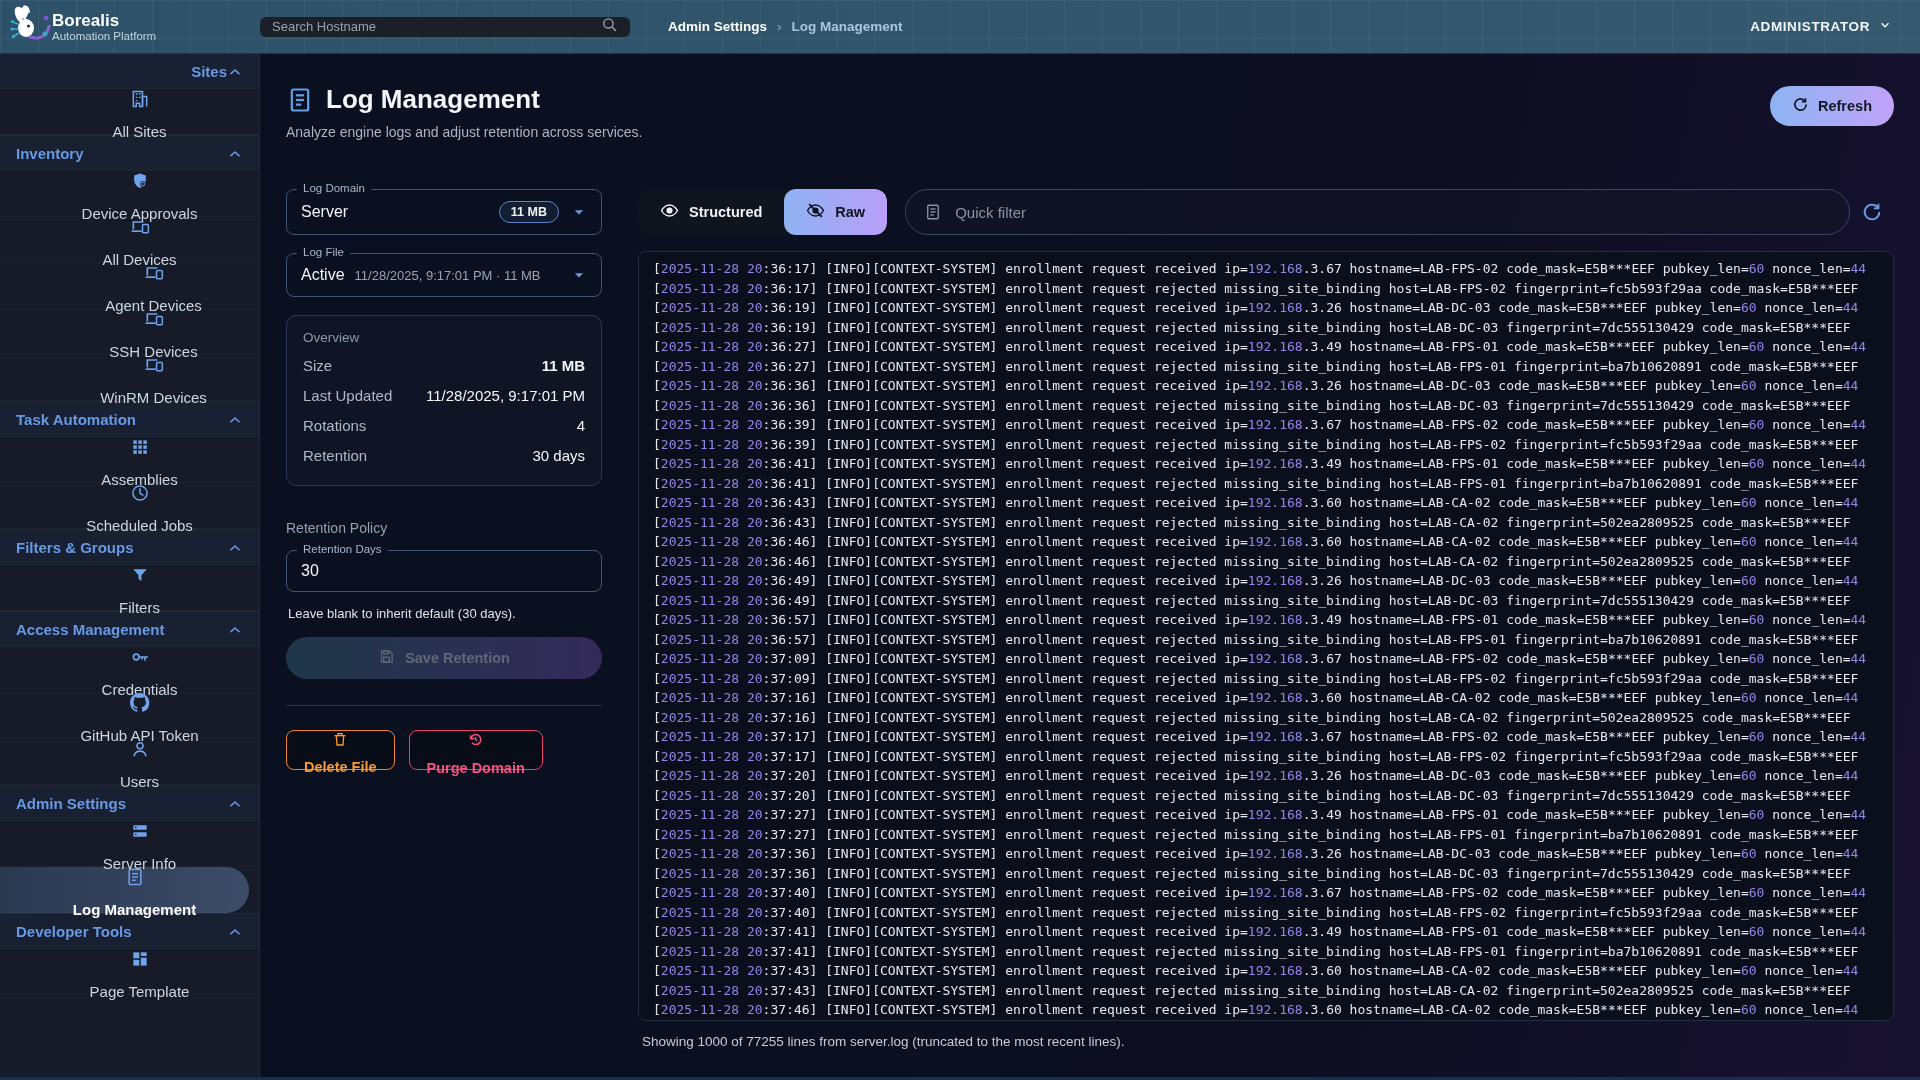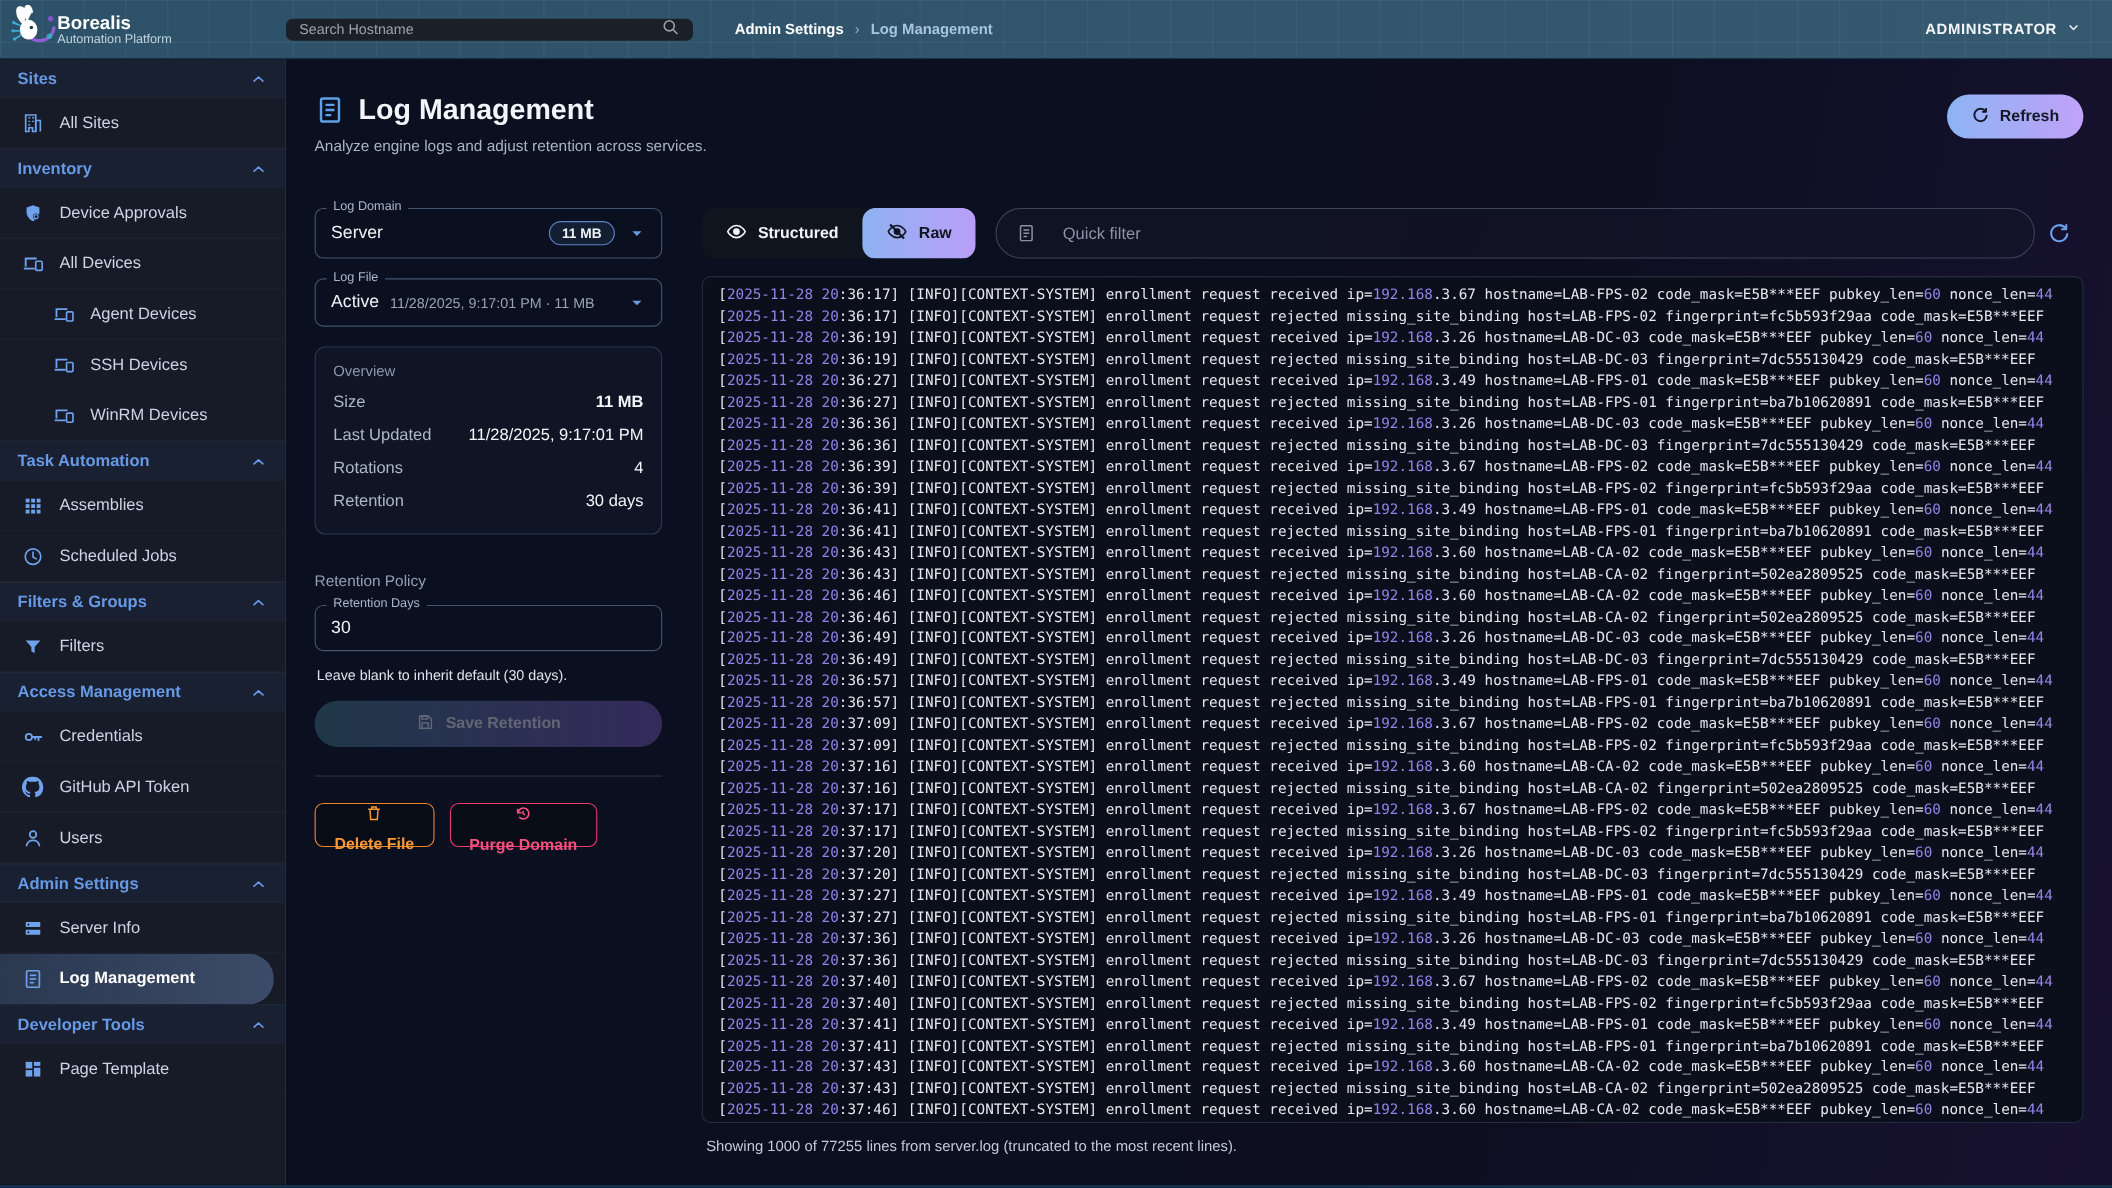--- a/index.html
+++ b/index.html
@@ -37,25 +37,25 @@
   
   .layout{ display:flex; height:1023px; }
 
   
   .sidebar{ width:260px; background:#161b27; border-right:1px solid #232b3c; overflow:hidden; }
   .sec-header{
     display:flex; align-items:center; justify-content:space-between;
     padding:9px 16px 8px 16px; border-top:1px solid #222a3a; border-bottom:1px solid #1d2433;
     background:#192031; cursor:pointer;
   }
-  .sec-header:first-child{ border-top:none; }
+  .sec-header:first-child{ border-top:none;justify-content:flex-end; }
   .sec-label{ color:#679ae6; font-weight:bold; font-size:15px; }
   .side-item{
     height:46px; display:flex; align-items:center; gap:14px; padding-left:20px;
-    color:#ccd5e2; font-size:15px; cursor:pointer; border-bottom:1px solid rgba(255,255,255,0.03);
+    color:#ccd5e2; font-size:15px; cursor:pointer; border-bottom:1px solid rgba(255,255,255,0.03);flex-direction:column;
   }
   .side-item.indent{ padding-left:48px; }
   .side-item .ico{ display:flex; color:#6fa2ec; }
   .side-item.active{
     background:linear-gradient(90deg,#2a3850,#3c4b67);
     border-radius:0 23px 23px 0; margin-right:10px; color:#ffffff; font-weight:bold;
   }
 
   
   .main{ flex:1; position:relative; padding:0 26px;
@@ -127,21 +127,21 @@
 
   
   .log-col{ flex:1; margin-left:36px; display:flex; flex-direction:column; }
   .toolbar{ display:flex; align-items:center; height:46px; margin-bottom:16px; }
   .tab-group{ display:flex; height:46px; border-radius:12px; overflow:hidden; background:#10141f; }
   .tab{ padding:0 22px; display:flex; align-items:center; gap:10px; font-weight:bold; font-size:14.5px; cursor:pointer; }
   .tab.inactive{ color:#f0f3f7; }
   .tab.active{ background:linear-gradient(90deg,#8eb2f2,#b99ef8); color:#10141f; border-radius:12px; }
   .filter{
     flex:1; height:46px; margin-left:18px; border:1px solid #3c4458; border-radius:23px;
-    background:rgba(20,22,40,0.6); display:flex; align-items:center; gap:24px; padding:0 18px;
+    background:rgba(20,22,40,0.6); display:flex; align-items:center; gap:13px; padding:0 18px;
   }
   .filter .ficon{ color:#8a93a6; display:flex; }
   .filter input{ flex:1; background:transparent; border:none; outline:none; color:#dfe5ee; font-size:15px;
     font-family:"Liberation Sans",sans-serif; }
   .filter input::placeholder{ color:#8a93a6; }
   .mini-refresh{ width:44px; display:flex; justify-content:center; color:#6ea0f0; cursor:pointer; background:none; border:none; }
 
   .log-panel{
     height:770px; background:#0b0f1c; border:1px solid #242c40; border-radius:8px;
     padding:7px 14px; overflow:hidden;

